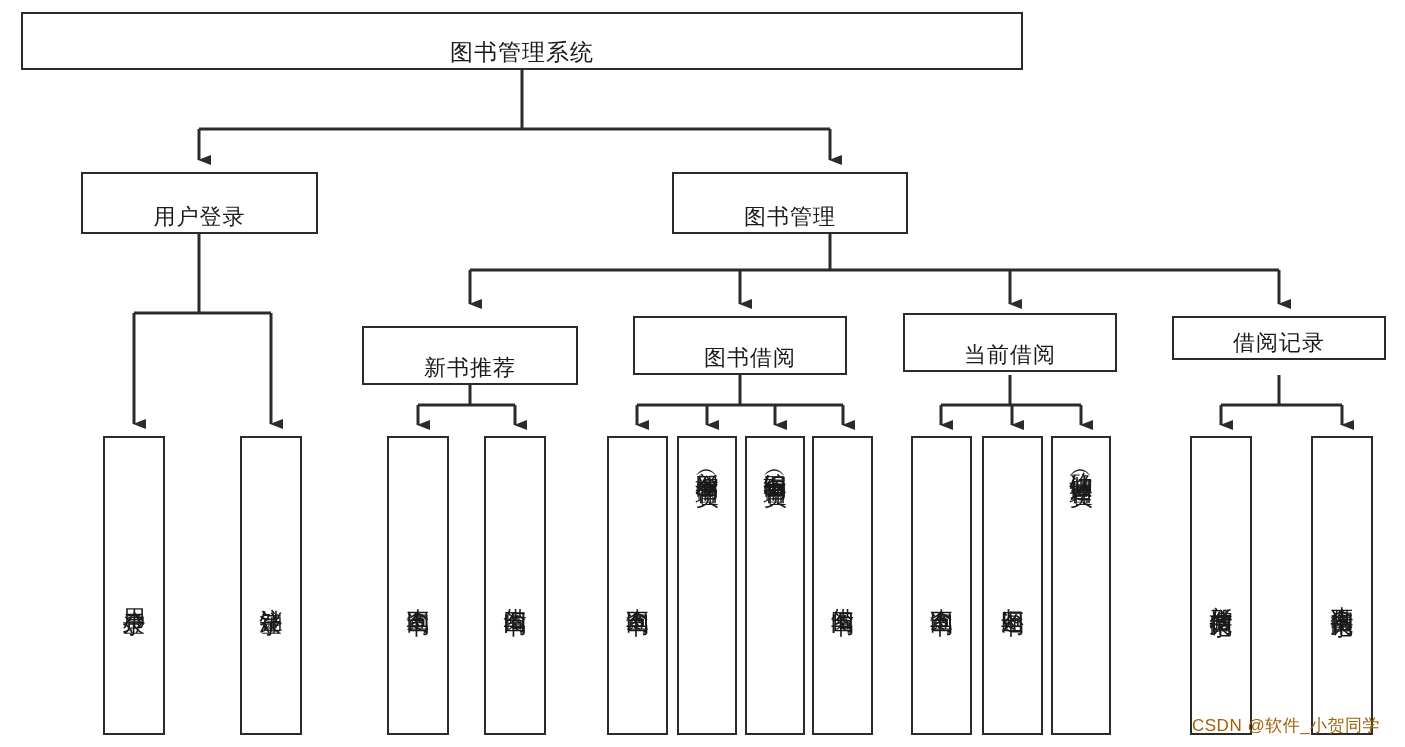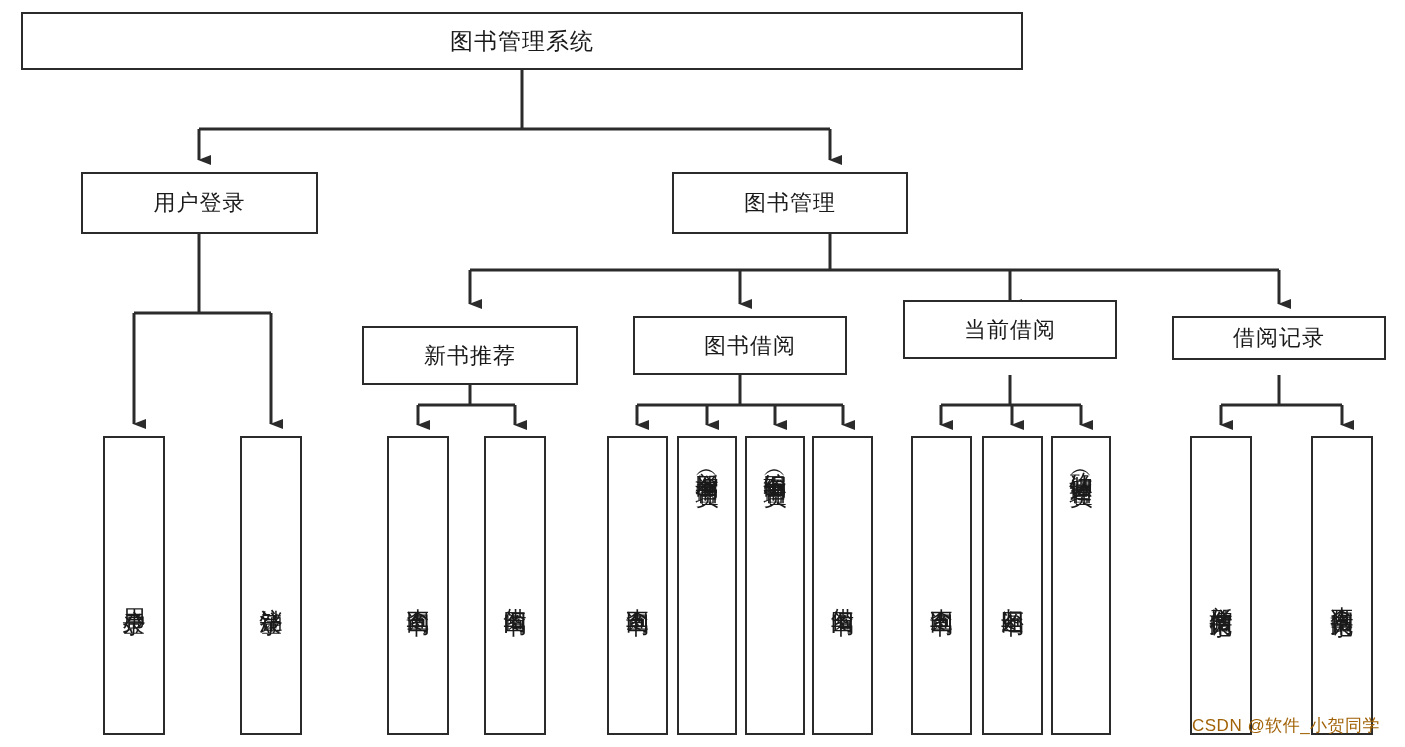--- a/index.html
+++ b/index.html
@@ -24,21 +24,21 @@
     width: 1405px;
     height: 747px;
     pointer-events: none;
   }
   .node {
     position: absolute;
     box-sizing: border-box;
     border: 2px solid #2b2b2b;
     background: #ffffff;
     display: flex;
-    align-items: center;
+    align-items: flex-end;
     justify-content: center;
     color: #1a1a1a;
   }
   .node-h {
     font-size: 22px;
     letter-spacing: 1px;
     white-space: nowrap;
   }
   .node-root .node-h { font-size: 23px; }
   .node-v {
@@ -143,21 +143,21 @@
       </div>
       <div class="node node-l2" style="left: 672px; top: 172px; width: 236px; height: 62px;">
         <span class="node-h">图书管理</span>
       </div>
       <div class="node node-l3" style="left: 362px; top: 326px; width: 216px; height: 59px;">
         <span class="node-h">新书推荐</span>
       </div>
       <div class="node node-l3" style="left: 633px; top: 316px; width: 214px; height: 59px; padding-left: 20px;">
         <span class="node-h">图书借阅</span>
       </div>
-      <div class="node node-l3" style="left: 903px; top: 300px; width: 214px; height: 59px;">
+      <div class="node node-l3" style="left: 903px; top: 313px; width: 214px; height: 59px;">
         <span class="node-h">当前借阅</span>
       </div>
       <div class="node node-l3" style="left: 1172px; top: 316px; width: 214px; height: 44px;">
         <span class="node-h">借阅记录</span>
       </div>
       <div class="node node-leaf node-v" style="left: 103px; top: 436px; width: 62px; height: 299px;">
         <span class="vtext center">用户登录</span>
       </div>
       <div class="node node-leaf node-v" style="left: 240px; top: 436px; width: 62px; height: 299px;">
         <span class="vtext center">注销登录</span>

